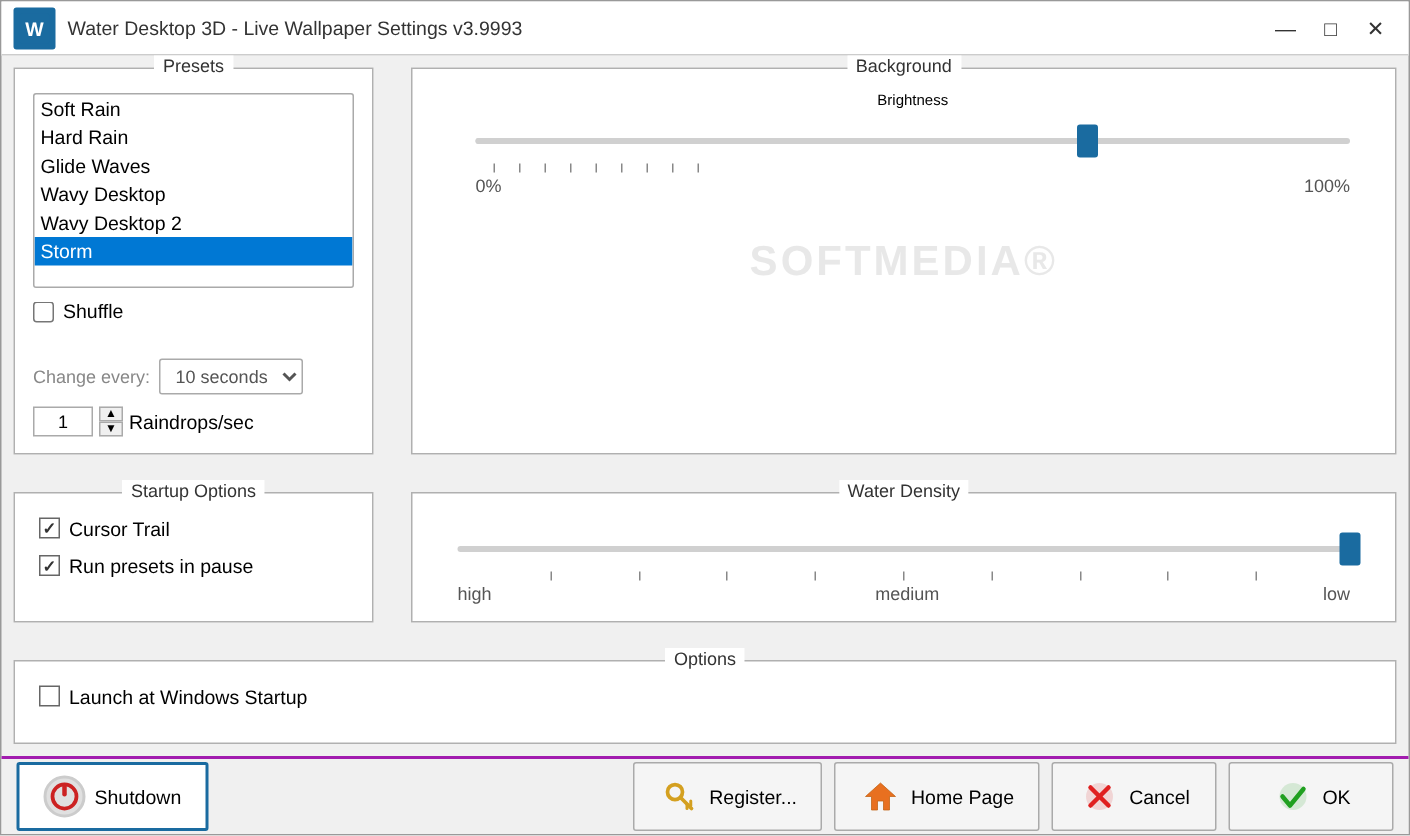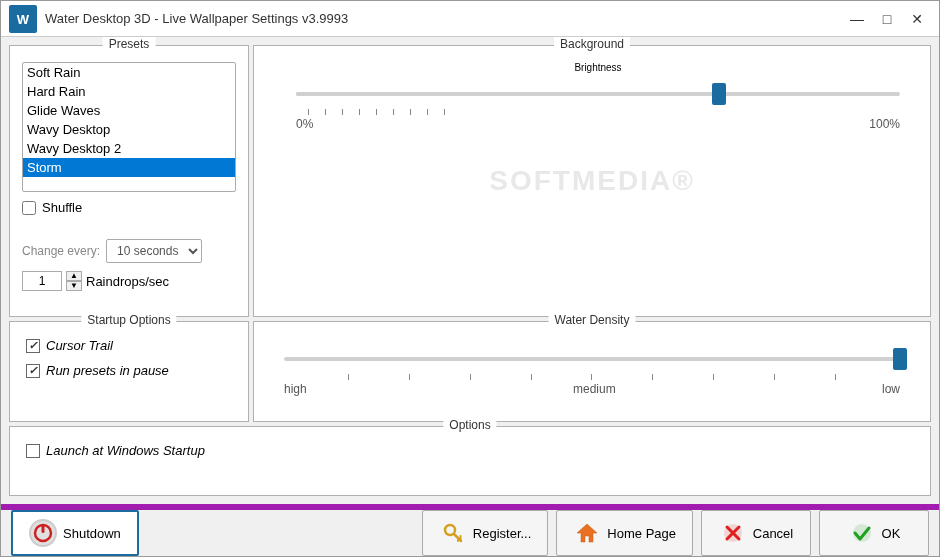--- a/index.html
+++ b/index.html
@@ -66,21 +66,21 @@
       justify-content: center;
       color: #333;
     }
 
     
     .content {
       flex: 1;
       display: grid;
       grid-template-columns: 240px 1fr;
       grid-template-rows: auto auto auto;
-      gap: 4px;
+      gap: 25px;
       padding: 8px;
     }
 
     
     .panel {
       border: 1px solid #b0b0b0;
       background: white;
       padding: 10px 12px;
       position: relative;
     }
@@ -229,21 +229,21 @@
     
     .options-panel {
       grid-column: 1 / 3;
       grid-row: 3;
       padding: 16px 16px 12px 16px;
     }
 
     
     .footer {
       background: #f0f0f0;
-      border-top: 6px solid #a21caf;
+      border-top: 2px solid #a21caf;
       display: flex;
       align-items: center;
       padding: 8px 10px;
       gap: 8px;
       height: 52px;
       flex-shrink: 0;
     }
 
     .footer-btn {
       display: flex;
@@ -280,24 +280,22 @@
       background: #e0e0e0;
       border: 2px solid #ccc;
       color: #cc2222;
     }
 
     .spacer { flex: 1; }
 
     
     .check-wrapper {
       display: flex;
-      align-items: center;
       gap: 6px;
       margin-bottom: 10px;
-      font-style: italic;
     }
     .check-box {
       width: 14px;
       height: 14px;
       border: 1px solid #666;
       background: white;
       display: flex;
       align-items: center;
       justify-content: center;
       flex-shrink: 0;

